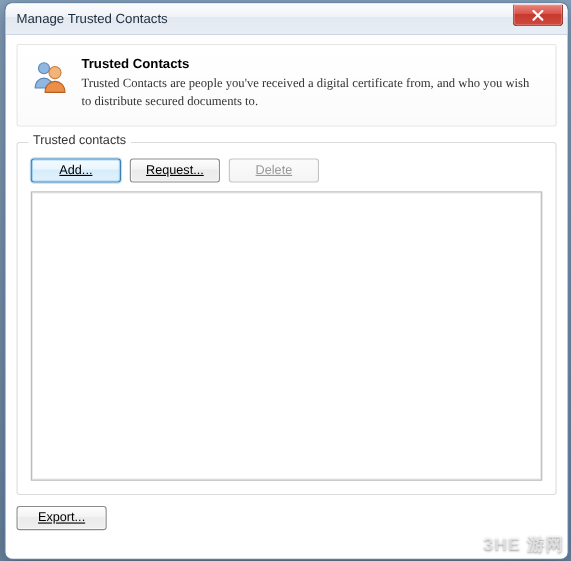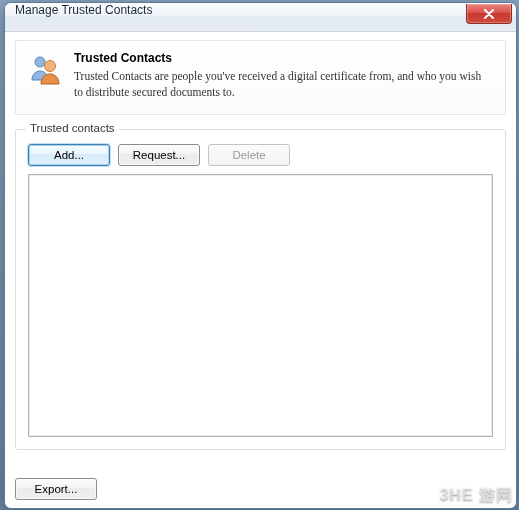--- a/index.html
+++ b/index.html
@@ -30,21 +30,21 @@
     box-shadow: 0 4px 18px rgba(0,0,0,.35);
     display: flex;
     flex-direction: column;
     overflow: hidden;
   }
   .titlebar {
     height: 28px;
     background: linear-gradient(180deg, #fdfdfe 0%, #eef2f7 45%, #e3e9f1 46%, #e9eef5 100%);
     border-bottom: 1px solid #c8d2df;
     display: flex;
-    align-items: flex-start;
+    align-items: center;
     padding: 0 0 0 10px;
     position: relative;
     border-top-left-radius: 6px;
     border-top-right-radius: 6px;
   }
   .titlebar .title {
     color: #1b2b3a;
     font-size: 12px;
   }
   .close-btn {
@@ -126,20 +126,21 @@
     min-width: 82px;
     padding: 0 8px;
     font-size: 11.5px;
     font-family: inherit;
     border: 1px solid #8b8b8b;
     border-radius: 3px;
     background: linear-gradient(180deg, #fdfdfd 0%, #f3f3f3 45%, #ebebeb 46%, #efefef 100%);
     color: #000;
     cursor: default;
     box-shadow: inset 0 0 0 1px rgba(255,255,255,.6);
+    text-decoration: underline;
   }
   .btn:disabled {
     color: #9a9a9a;
     border-color: #c3c3c3;
     background: linear-gradient(180deg, #fbfbfb 0%, #f4f4f4 100%);
     box-shadow: none;
   }
   .btn.focus {
     border-color: #3c7fb1;
     box-shadow: inset 0 0 0 1px #a6d3f2, 0 0 0 1px #bfe0f7;
@@ -150,21 +151,21 @@
     border: 1px solid #b5b5b5;
     background: #fff;
     box-shadow: inset 0 0 0 1px #e9e9e9;
     min-height: 0;
   }
 
   .footer {
     height: 40px;
     margin: 10px 10px 8px 10px;
     display: flex;
-    align-items: flex-end;
+    align-items: flex-start;
     justify-content: space-between;
   }
 
   
   .watermark {
     position: absolute;
     right: 6px;
     bottom: 4px;
     font-size: 16px;
     font-weight: bold;

